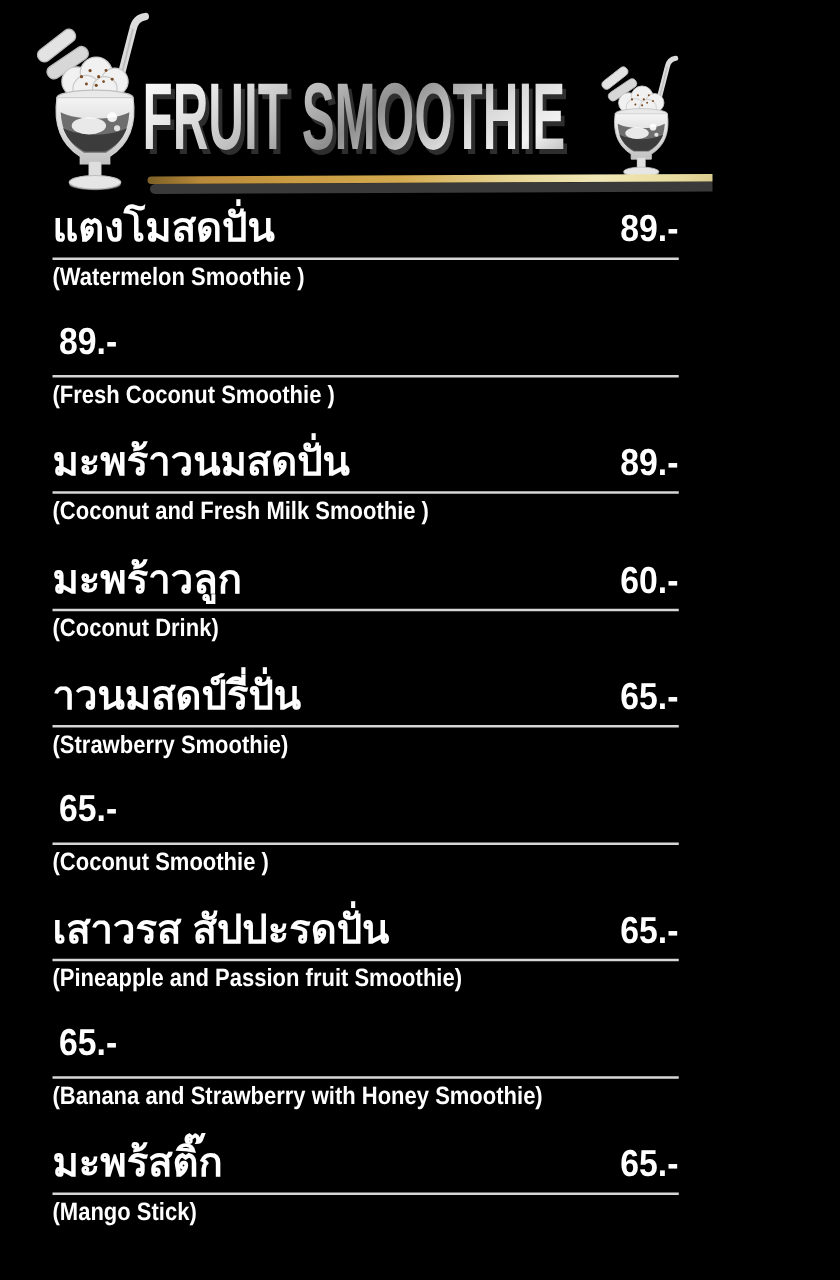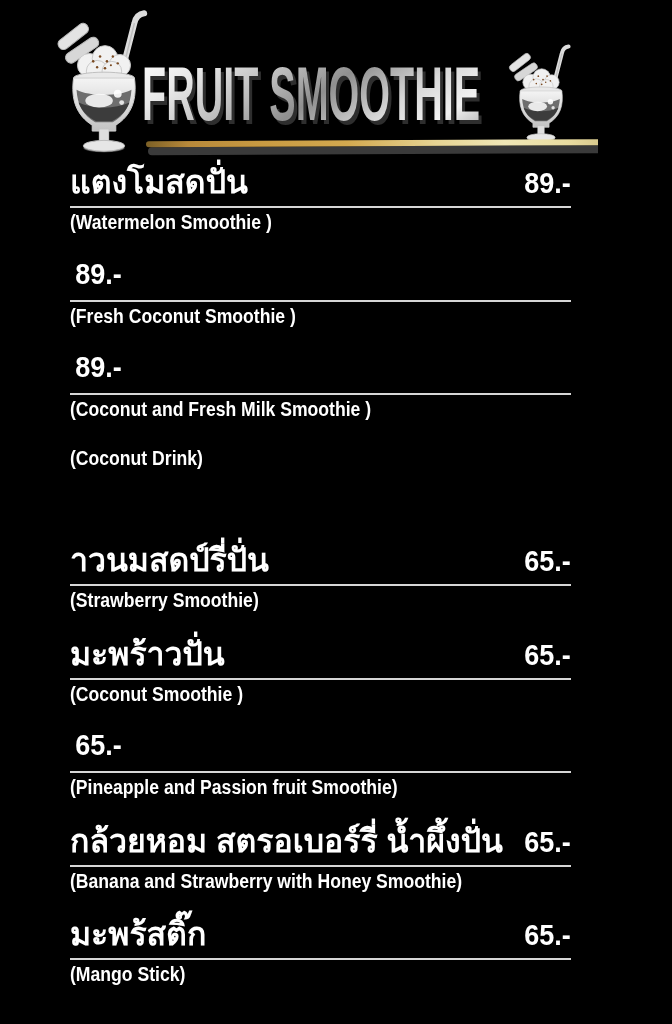--- a/index.html
+++ b/index.html
@@ -1,18 +1,18 @@
 <!DOCTYPE html>
 <html><head>
 <meta charset="utf-8">
 <style>
   html, body { margin:0; padding:0; background:#000; }
   .page {
     position:relative; width:570px; height:1024px; background:#000000;
-    overflow:hidden; font-family:"Liberation Sans", sans-serif;margin-left:28px;
+    overflow:hidden; font-family:"Liberation Sans", sans-serif;
   }
 
   
   .header { position:absolute; inset:0 0 auto 0; height:165px; }
   .icon-left  { position:absolute; left:22px;  top:6px;  width:108px; height:150px; }
   .icon-right { position:absolute; right:20px; top:42px; width:74px;  height:102px; }
 
   .title-wrap { position:absolute; left:114px; top:52px; height:84px; white-space:nowrap; }
   .title-layer {
     position:absolute; left:0; top:0;
@@ -142,55 +142,59 @@
 
   <div class="item">
     <div class="name-row">
       <span class="price">89.-</span>
     </div>
     <div class="english">(Fresh Coconut Smoothie )</div>
   </div>
 
   <div class="item">
     <div class="name-row">
+      <span class="thai">มะพร้าวนมสดปั่น</span>
       <span class="price">89.-</span>
     </div>
     <div class="english">(Coconut and Fresh Milk Smoothie )</div>
   </div>
 
   <div class="item">
+    <div class="name-row">
+      <span class="thai">มะพร้าวลูก</span>
+      <span class="price">60.-</span>
+    </div>
     <div class="english">(Coconut Drink)</div>
   </div>
 
   <div class="item">
     <div class="name-row">
       <span class="thai">าวนมสดป์รี่ปั่น</span>
       <span class="price">65.-</span>
     </div>
     <div class="english">(Strawberry Smoothie)</div>
   </div>
 
   <div class="item">
     <div class="name-row">
-      <span class="thai">มะพร้าวปั่น</span>
       <span class="price">65.-</span>
     </div>
     <div class="english">(Coconut Smoothie )</div>
   </div>
 
   <div class="item">
     <div class="name-row">
+      <span class="thai">เสาวรส สัปปะรดปั่น</span>
       <span class="price">65.-</span>
     </div>
     <div class="english">(Pineapple and Passion fruit Smoothie)</div>
   </div>
 
   <div class="item">
     <div class="name-row">
-      <span class="thai">กล้วยหอม สตรอเบอร์รี่ น้ำผึ้งปั่น</span>
       <span class="price">65.-</span>
     </div>
     <div class="english">(Banana and Strawberry with Honey Smoothie)</div>
   </div>
 
   <div class="item">
     <div class="name-row">
       <span class="thai">มะพร้สติ๊ก</span>
       <span class="price">65.-</span>
     </div>

